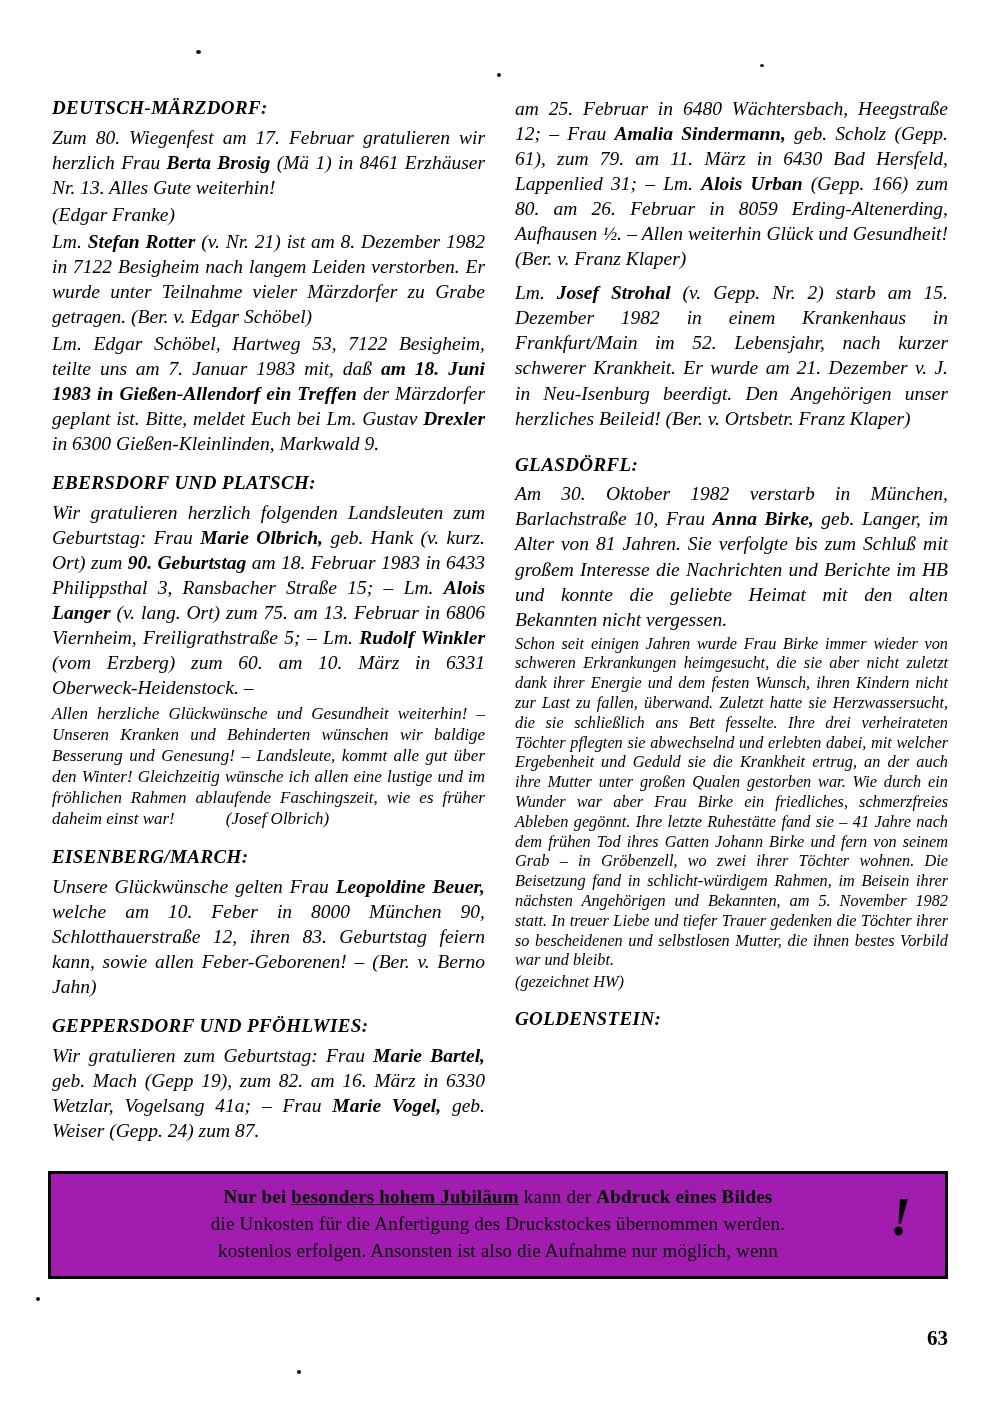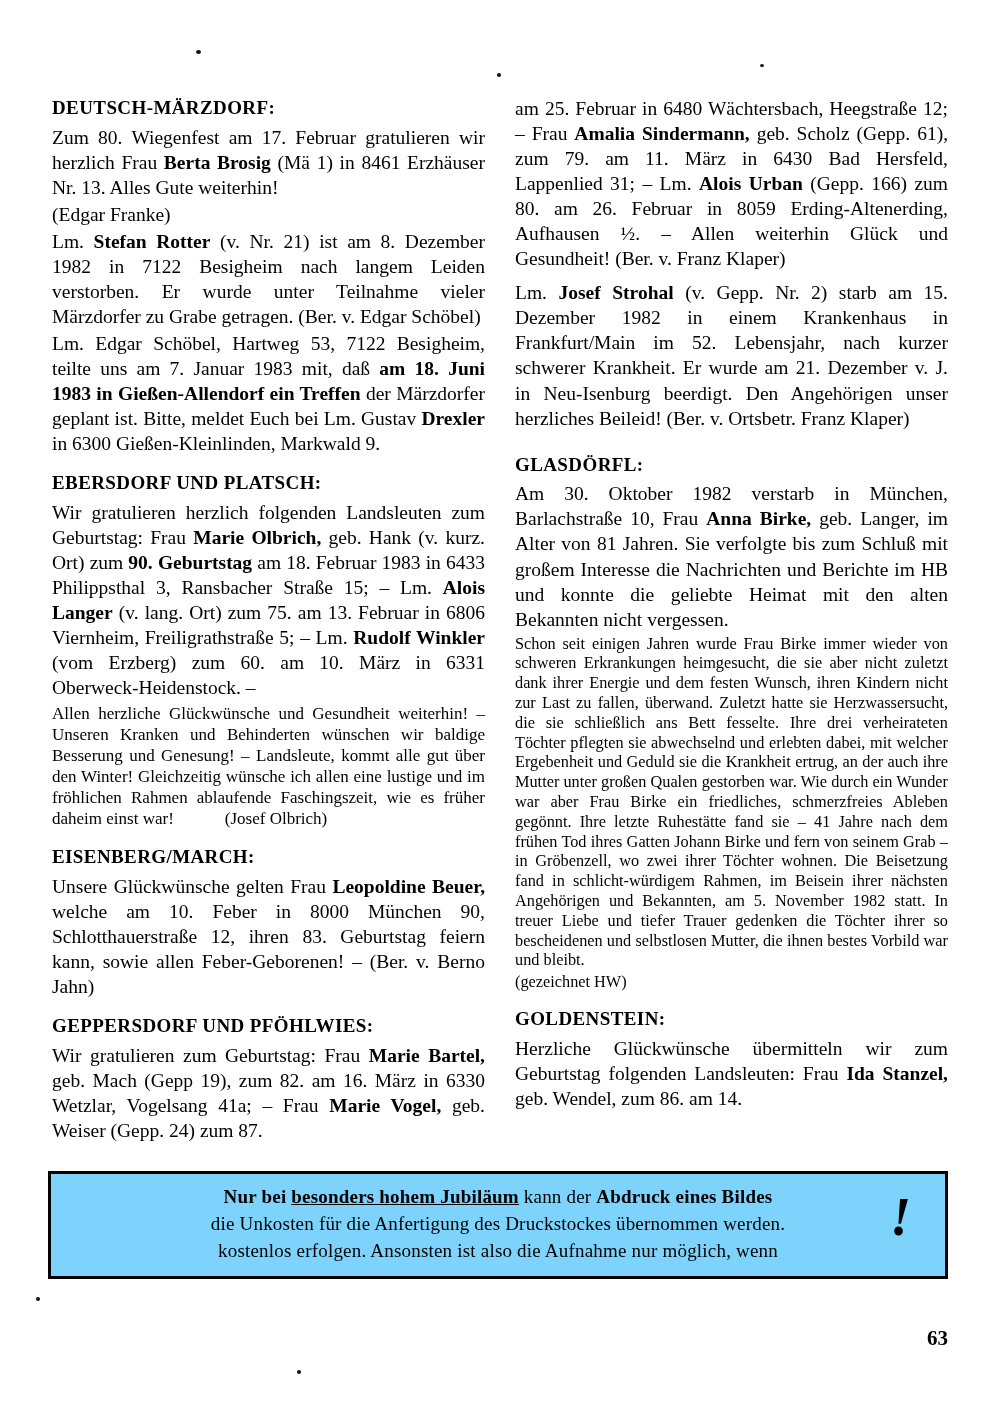--- a/index.html
+++ b/index.html
@@ -24,20 +24,21 @@
   .columns {
     position: absolute;
     left: 52px;
     top: 96px;
     width: 896px;
     display: flex;
     gap: 30px;
   }
   .col {
     width: 433px;
+    font-style: italic;
   }
   .sec-head {
     font-weight: bold;
     font-size: 19px;
     letter-spacing: 0.4px;
     margin: 0 0 5px 0;
     line-height: 1.25;
   }
   p.body {
     margin: 0 0 2px 0;
@@ -70,21 +71,21 @@
 
   
   .notice {
     position: absolute;
     left: 48px;
     top: 1171px;
     width: 900px;
     border: 3px solid #000;
     box-sizing: border-box;
     padding: 10px 22px 11px 22px;
-    background: #7dd3fc;
+    background: #a21caf;
   }
   .notice p {
     margin: 0;
     font-size: 19px;
     line-height: 1.42;
     text-align: center;
     letter-spacing: 0.2px;
   }
   .notice .u { text-decoration: underline; }
   .excl {
@@ -153,21 +154,20 @@
       <p class="body">Lm. <b>Josef Strohal</b> (v. Gepp. Nr. 2) starb am 15. Dezember 1982 in einem Krankenhaus in Frankfurt/Main im 52. Lebensjahr, nach kurzer schwerer Krankheit. Er wurde am 21. Dezember v. J. in Neu-Isenburg beerdigt. Den Angehörigen unser herzliches Beileid! (Ber. v. Ortsbetr. Franz Klaper)</p>
 
       <div class="gap-lg"></div>
       <h2 class="sec-head">GLASDÖRFL:</h2>
       <p class="body">Am 30. Oktober 1982 verstarb in München, Barlachstraße 10, Frau <b>Anna Birke,</b> geb. Langer, im Alter von 81 Jahren. Sie verfolgte bis zum Schluß mit großem Interesse die Nachrichten und Berichte im HB und konnte die geliebte Heimat mit den alten Bekannten nicht vergessen.</p>
       <p class="smaller">Schon seit einigen Jahren wurde Frau Birke immer wieder von schweren Erkrankungen heimgesucht, die sie aber nicht zuletzt dank ihrer Energie und dem festen Wunsch, ihren Kindern nicht zur Last zu fallen, überwand. Zuletzt hatte sie Herzwassersucht, die sie schließlich ans Bett fesselte. Ihre drei verheirateten Töchter pflegten sie abwechselnd und erlebten dabei, mit welcher Ergebenheit und Geduld sie die Krankheit ertrug, an der auch ihre Mutter unter großen Qualen gestorben war. Wie durch ein Wunder war aber Frau Birke ein friedliches, schmerzfreies Ableben gegönnt. Ihre letzte Ruhestätte fand sie – 41 Jahre nach dem frühen Tod ihres Gatten Johann Birke und fern von seinem Grab – in Gröbenzell, wo zwei ihrer Töchter wohnen. Die Beisetzung fand in schlicht-würdigem Rahmen, im Beisein ihrer nächsten Angehörigen und Bekannten, am 5. November 1982 statt. In treuer Liebe und tiefer Trauer gedenken die Töchter ihrer so bescheidenen und selbstlosen Mutter, die ihnen bestes Vorbild war und bleibt.</p>
       <p class="smaller right">(gezeichnet HW)</p>
 
       <div class="gap"></div>
       <h2 class="sec-head">GOLDENSTEIN:</h2>
-      <p class="body">Herzliche Glückwünsche übermitteln wir zum Geburtstag folgenden Landsleuten: Frau <b>Ida Stanzel,</b> geb. Wendel, zum 86. am 14.</p>
     </div>
   </div>
 
   <div class="notice">
     <p>
       <b>Nur</b><b> bei </b><b class="u">besonders hohem Jubiläum</b><span> kann der </span><b>Abdruck eines Bildes</b>
     </p>
     <p>die Unkosten für die Anfertigung des Druckstockes übernommen werden.</p>
     <p>kostenlos erfolgen. Ansonsten ist also die Aufnahme nur möglich, wenn</p>
     <span class="excl">!</span>

